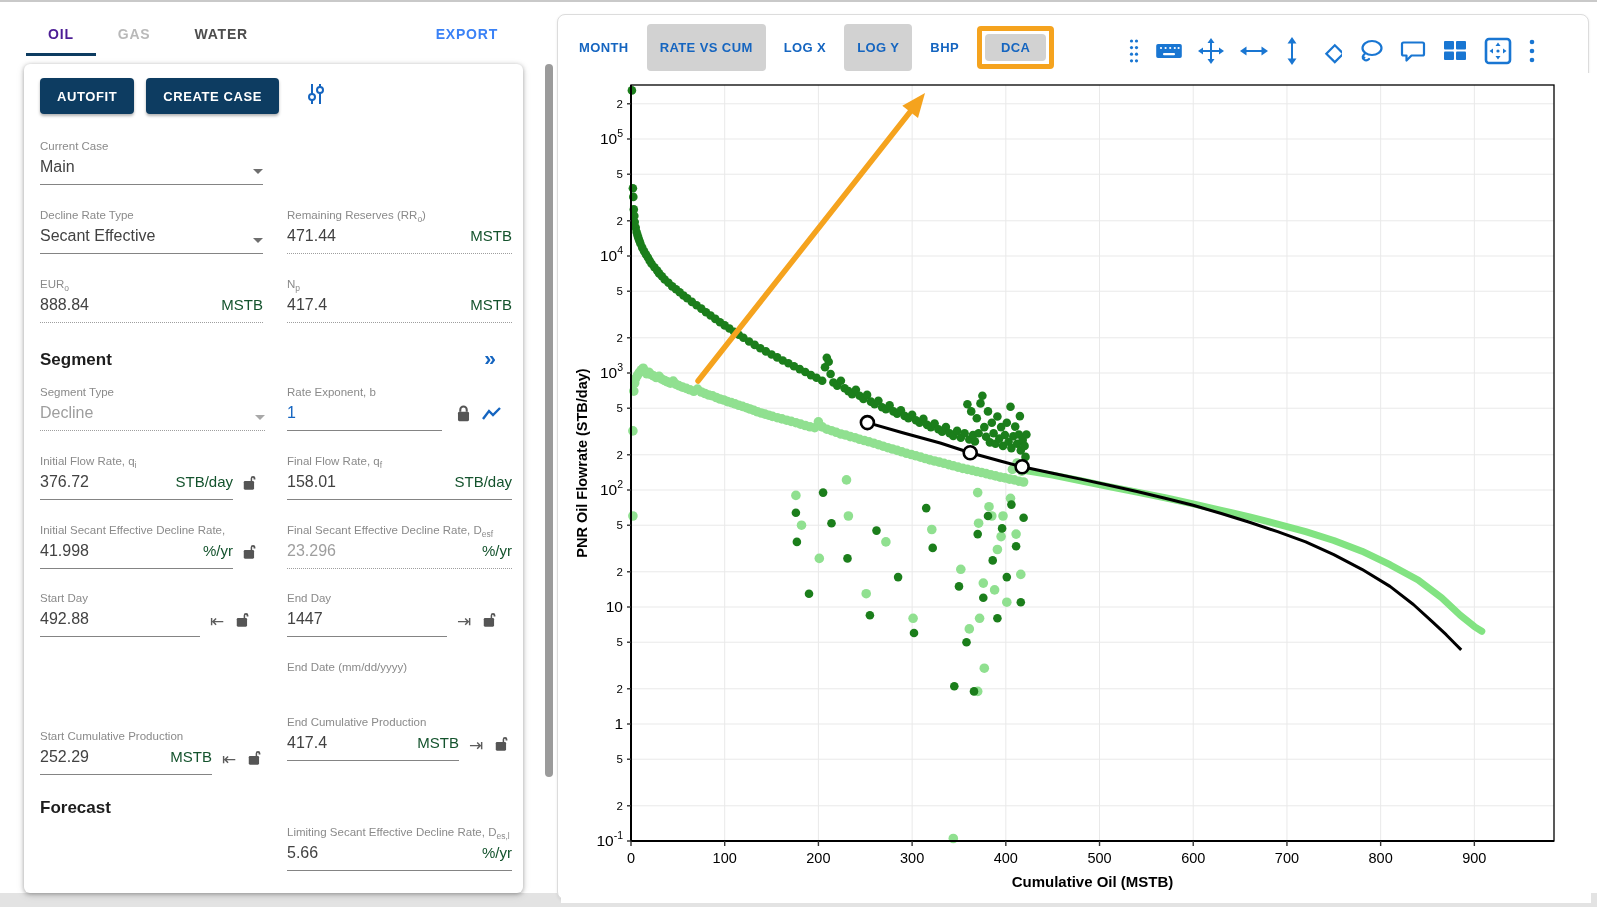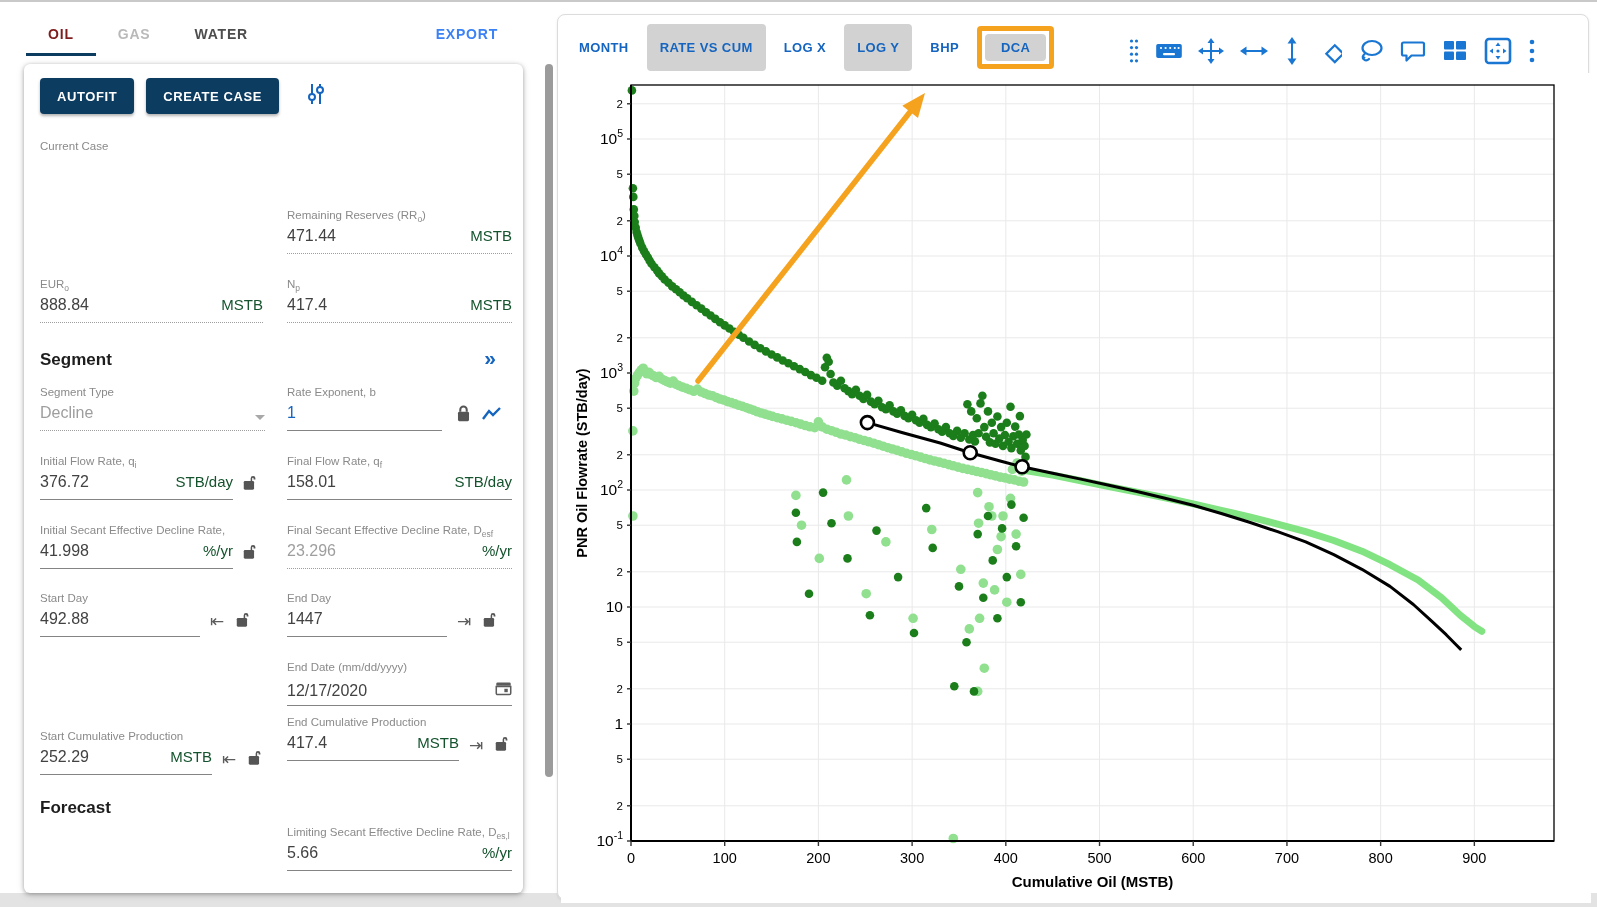--- a/index.html
+++ b/index.html
@@ -5,21 +5,21 @@
   * { margin:0; padding:0; box-sizing:border-box; }
   html,body { width:1597px; height:907px; background:#fff; overflow:hidden;
     font-family:"Liberation Sans","DejaVu Sans",sans-serif; }
   #stage { position:relative; width:1597px; height:907px; background:#fff; border-top:2px solid #c9c9c9; }
   #bottom-strip { position:absolute; left:0; top:891px; width:1597px; height:16px; background:#e3e3e3; z-index:0; }
 
   
   #left-panel { position:absolute; left:0; top:0; width:537px; height:891px; background:#fff; z-index:1; }
   #tabs-row { position:absolute; left:26px; top:12px; width:486px; display:flex; align-items:flex-end; }
   .tab { font-size:14px; font-weight:bold; letter-spacing:.8px; padding:12px 22px 14px 22px; cursor:pointer; }
-  .tab.active { color:#7f1d1d; border-bottom:3px solid #0d3c61; padding-bottom:11px; }
+  .tab.active { color:#4c1d95; border-bottom:3px solid #0d3c61; padding-bottom:11px; }
   .tab.disabled { color:#b9b9b9; }
   .tab.normal { color:#4d4d4d; }
   .tab.link { color:#3b82f6; margin-left:auto; padding-right:14px; }
 
   #left-card { position:absolute; left:24px; top:62px; width:499px; height:829px; background:#fff;
     border-radius:6px; box-shadow:0 1px 4px rgba(0,0,0,.3), 0 2px 8px rgba(0,0,0,.12); }
 
   .btn { display:inline-flex; align-items:center; justify-content:center; background:#0d3c61; color:#fff;
     font-size:13px; font-weight:bold; letter-spacing:.6px; border:none; border-radius:4px; height:36px;
     padding:0 17px; cursor:pointer; box-shadow:0 2px 3px rgba(0,0,0,.3); }
@@ -89,22 +89,33 @@
                 <line x1="15" y1="2" x2="15" y2="22"></line>
             <circle cx="7" cy="15" r="3" fill="#fff"></circle>
                 <circle cx="15" cy="8" r="3" fill="#fff"></circle>
               </g>
             </svg>
         </span>
       </div>
 
       <div class="field" style="left:16px;top:76px;width:223px">
         <div class="flabel"><span>Current Case</span></div>
-      </div>
-
+        <div class="fctrl solid">
+            <span class="fval">Main</span>
+          <span class="caret"></span>
+          </div>
+      </div>
+
+      <div class="field" style="left:16px;top:145px;width:223px">
+        <div class="flabel"><span>Decline Rate Type</span></div>
+        <div class="fctrl solid">
+            <span class="fval">Secant Effective</span>
+          <span class="caret"></span>
+          </div>
+      </div>
       <div class="field" style="left:263px;top:145px;width:225px">
         <div class="flabel"><span>Remaining Reserves (RR</span><sub>o</sub><span>)</span></div>
         <div class="fctrl dotted">
             <span class="fval">471.44</span>
           <span class="funit">MSTB</span>
           </div>
       </div>
 
       <div class="field" style="left:16px;top:214px;width:223px">
         <div class="flabel"><span>EUR</span><sub>o</sub></div>
@@ -235,32 +246,20 @@
               <rect x="3.5" y="9" width="13" height="11" rx="1.6"></rect>
               <path d="M12.2 9V5.8a3 3 0 0 1 6 0v1.4h-2.3V5.8a.9.9 0 0 0-1.8 0V9z"></path>
                 </g>
               </svg>
           </span>
           </span>
       </div>
 
       <div class="field" style="left:263px;top:597px;width:225px">
         <div class="flabel"><span>End Date (mm/dd/yyyy)</span></div>
-        <div class="fctrl solid">
-            <span class="fval">12/17/2020</span>
-          <span style="margin-left:auto">
-            <svg width="17" height="17" viewBox="0 0 20 20">
-                <g fill="#5c5c5c">
-              <path d="M3 4h14a1.5 1.5 0 0 1 1.5 1.5V8h-17V5.5A1.5 1.5 0 0 1 3 4z"></path>
-              <path d="M1.5 8.8h17v8a1.5 1.5 0 0 1-1.5 1.5H3a1.5 1.5 0 0 1-1.5-1.5z" fill="none" stroke="#5c5c5c" stroke-width="1.8"></path>
-              <rect x="11" y="11.5" width="4" height="4"></rect>
-                </g>
-              </svg>
-          </span>
-          </div>
       </div>
 
       <div class="field" style="left:16px;top:666px;width:172px">
         <div class="flabel" style="width:230px"><span>Start Cumulative Production</span></div>
         <div class="fctrl solid">
             <span class="fval">252.29</span>
           <span class="funit">MSTB</span>
           </div>
         <span class="outside-icons" style="left:182px;top:18px">
           <span class="seek-icon">⇤</span>

